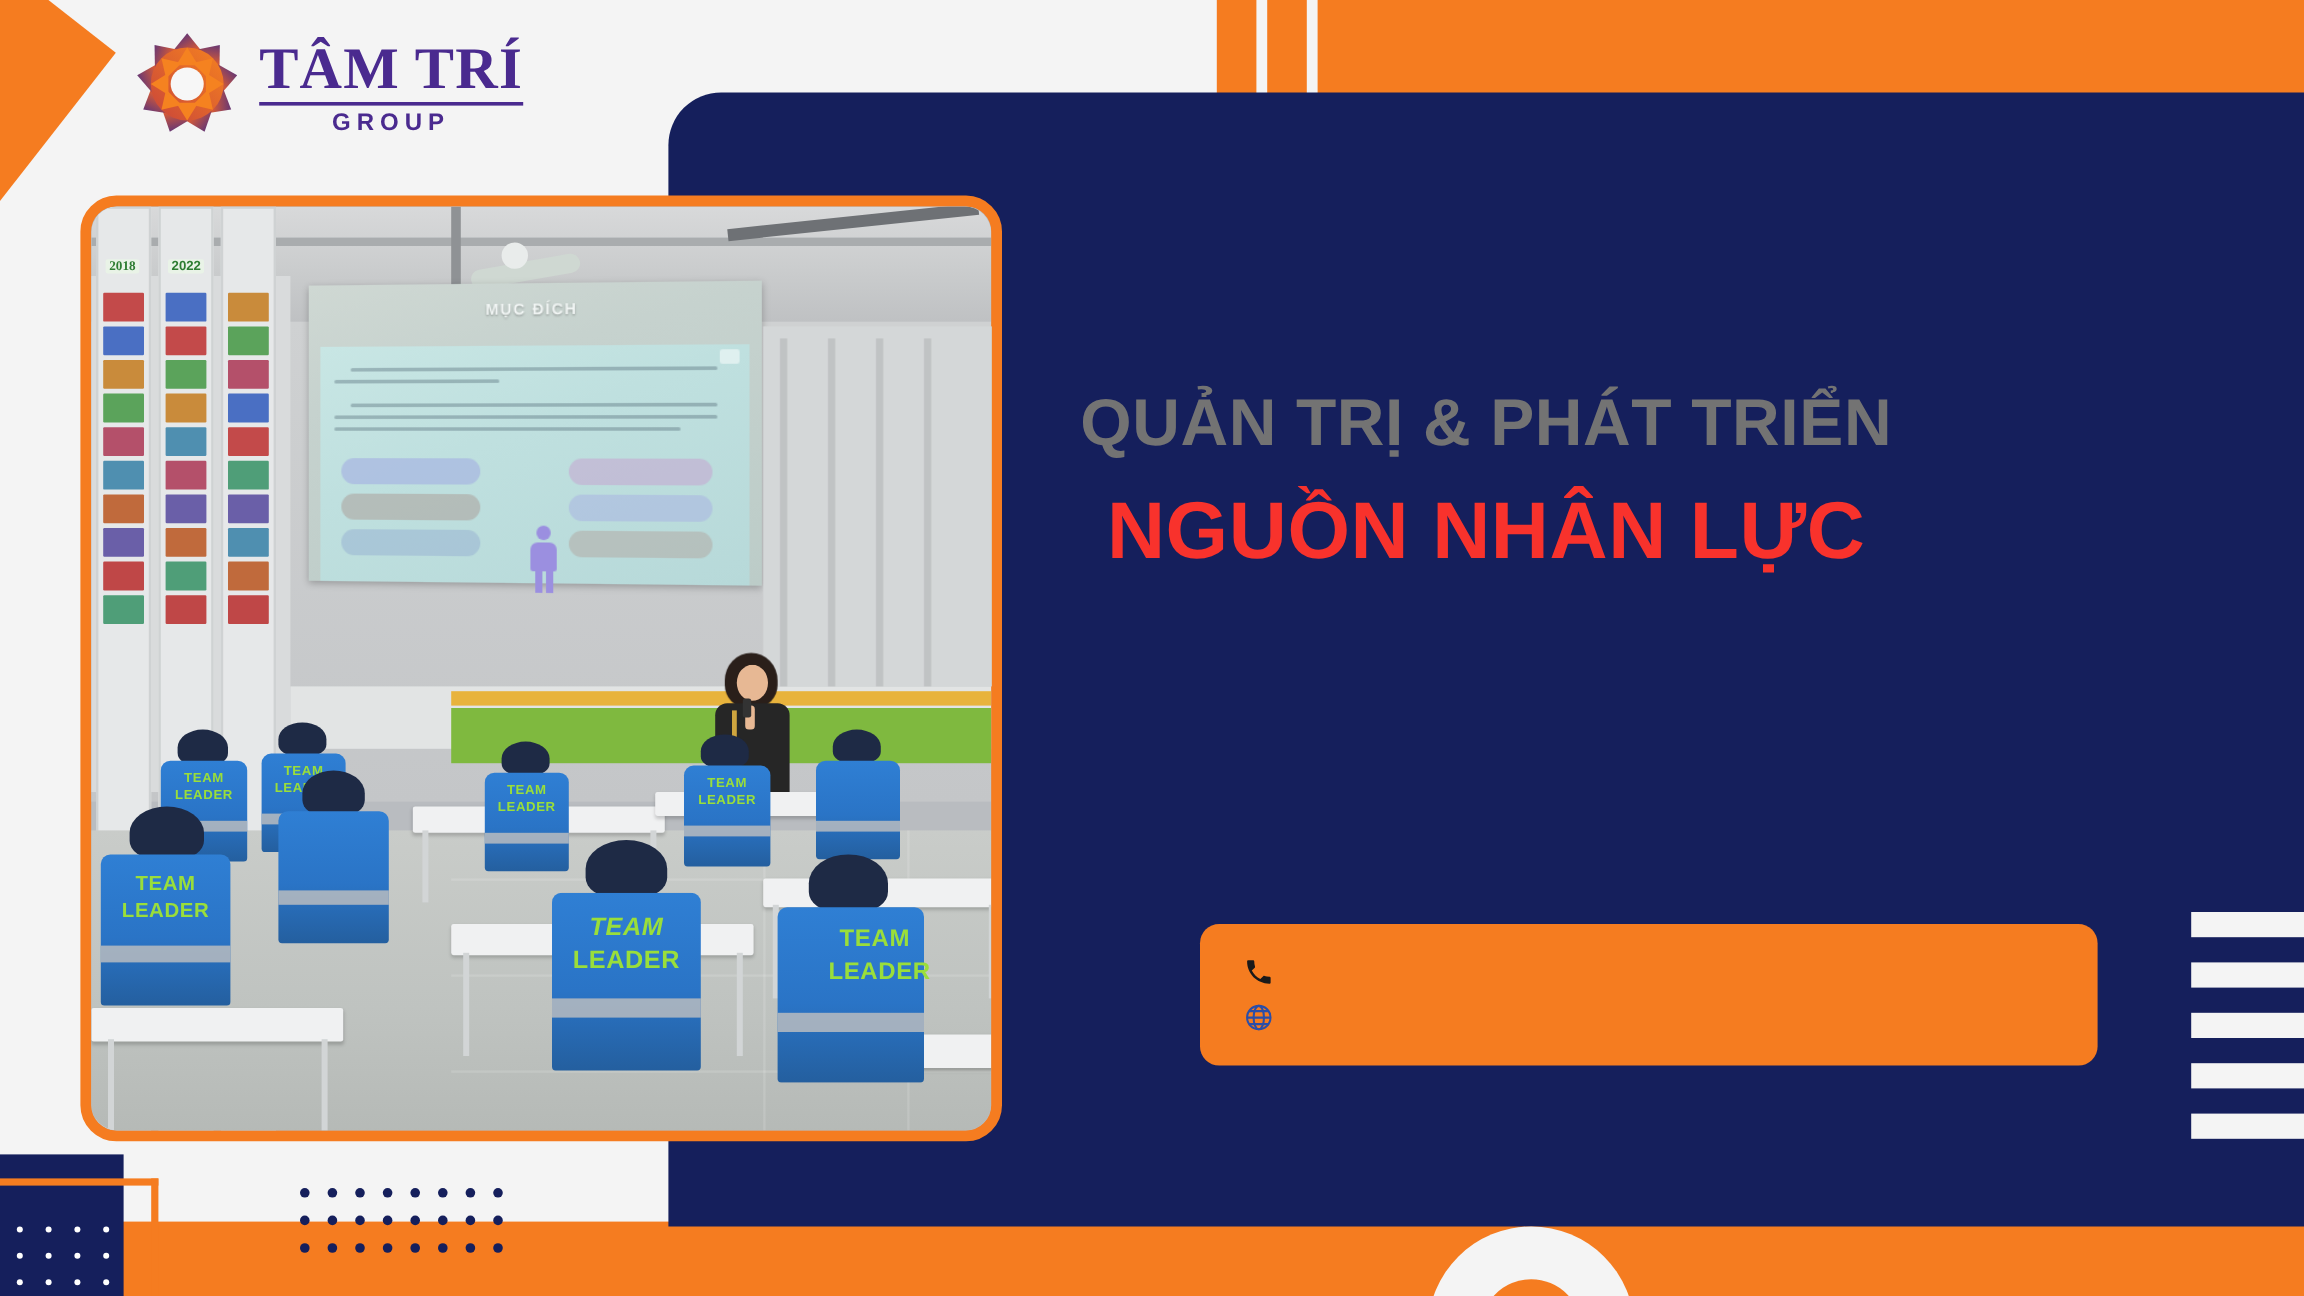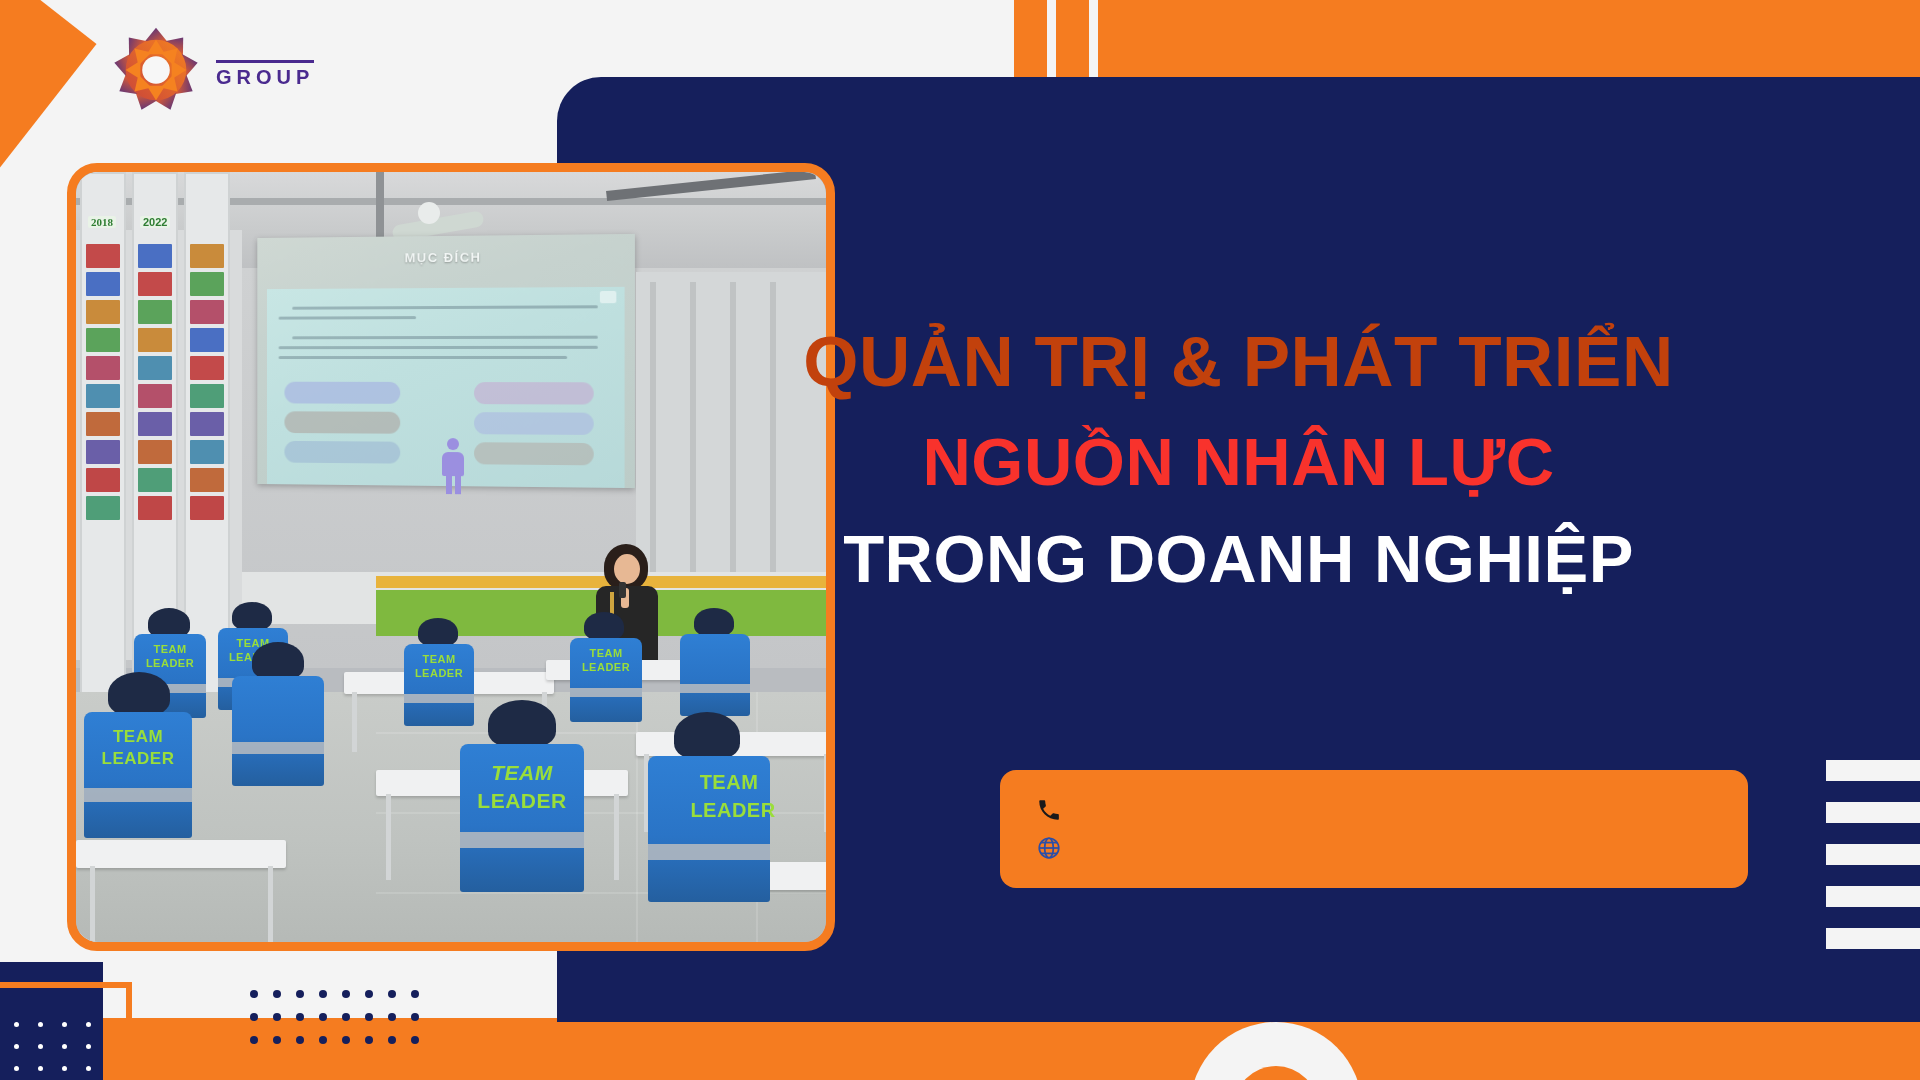--- a/index.html
+++ b/index.html
@@ -173,21 +173,21 @@
   .ph-cap { position:absolute; border-radius:50% 50% 35% 35%; background:#1e2a45; }
 
   
   .headline {
     position:absolute; left:557px; top:320px; width:1363px; text-align:center;
   }
   .hl-line {
     font-weight:bold; letter-spacing:.5px; line-height:1.18;
     white-space:nowrap;
   }
-  .hl-1 { font-size:71px; color:#c2410c; }
+  .hl-1 { font-size:55px; color:#737373; }
   .hl-2 { font-size:67px; color:#f8322c; margin-top:18px; }
   .hl-3 { font-size:67px; color:#ffffff; margin-top:18px; }
 
   
   .contact {
     position:absolute; left:1000px; top:770px; width:748px; height:118px;
     background:#f57c20; border-radius:16px; padding:14px 34px;
     display:flex; flex-direction:column; justify-content:center; gap:8px;
   }
   .contact-row { display:flex; align-items:center; gap:14px; }
@@ -293,20 +293,21 @@
             <path d="M0,-33 L10,-17 L-10,-17 Z" transform="rotate(180)"></path>
             <path d="M0,-33 L10,-17 L-10,-17 Z" transform="rotate(225)"></path>
             <path d="M0,-33 L10,-17 L-10,-17 Z" transform="rotate(270)"></path>
             <path d="M0,-33 L10,-17 L-10,-17 Z" transform="rotate(315)"></path>
           </g>
           <circle r="15" fill="#f7f7f7"></circle>
         </g>
       </svg>
     </div>
     <div class="logo-text">
+      <div class="logo-title">TÂM TRÍ</div>
       <div class="logo-rule"></div>
       <div class="logo-sub">GROUP</div>
     </div>
   </div>
 
   <div class="panel">
     <div class="panel-dots dotgrid" style="grid-template-columns:repeat(3,30px); grid-template-rows:repeat(3,30px);">
       <span style="width:9px;height:9px;background:#ffffff;"></span>
         <span style="width:9px;height:9px;background:#ffffff;"></span>
         <span style="width:9px;height:9px;background:#ffffff;"></span>
@@ -495,21 +496,20 @@
       <div class="ph-vest" style="left:572px;top:584px;width:122px;height:146px;"></div>
       <div class="ph-reflect" style="left:572px;top:672px;width:122px;height:16px;"></div>
       <div class="ph-vesttext" style="left:592px;top:600px;width:122px;font-size:20px;">TEAM</div>
       <div class="ph-vesttext" style="left:596px;top:628px;width:122px;font-size:20px;">LEADER</div>
     </div>
   </div>
 
   <div class="headline">
     <div class="hl-line hl-1">QUẢN TRỊ  &amp; PHÁT TRIỂN</div>
     <div class="hl-line hl-2">NGUỒN NHÂN LỰC</div>
-    <div class="hl-line hl-3">TRONG DOANH NGHIỆP</div>
   </div>
 
   <div class="contact">
     <div class="contact-row">
       <span class="contact-ico">
         <svg width="26" height="26" viewBox="0 0 24 24" fill="#1a1a1a">
           <path d="M6.6 10.8c1.4 2.8 3.8 5.1 6.6 6.6l2.2-2.2c.3-.3.7-.4 1-.2 1.2.4 2.4.6 3.7.6.6 0 1 .4 1 1V20c0 .6-.4 1-1 1C10.6 21 3 13.4 3 4c0-.6.4-1 1-1h3.5c.6 0 1 .4 1 1 0 1.3.2 2.5.6 3.7.1.3 0 .7-.2 1l-2.3 2.1z"></path>
         </svg>
       </span>
     </div>

